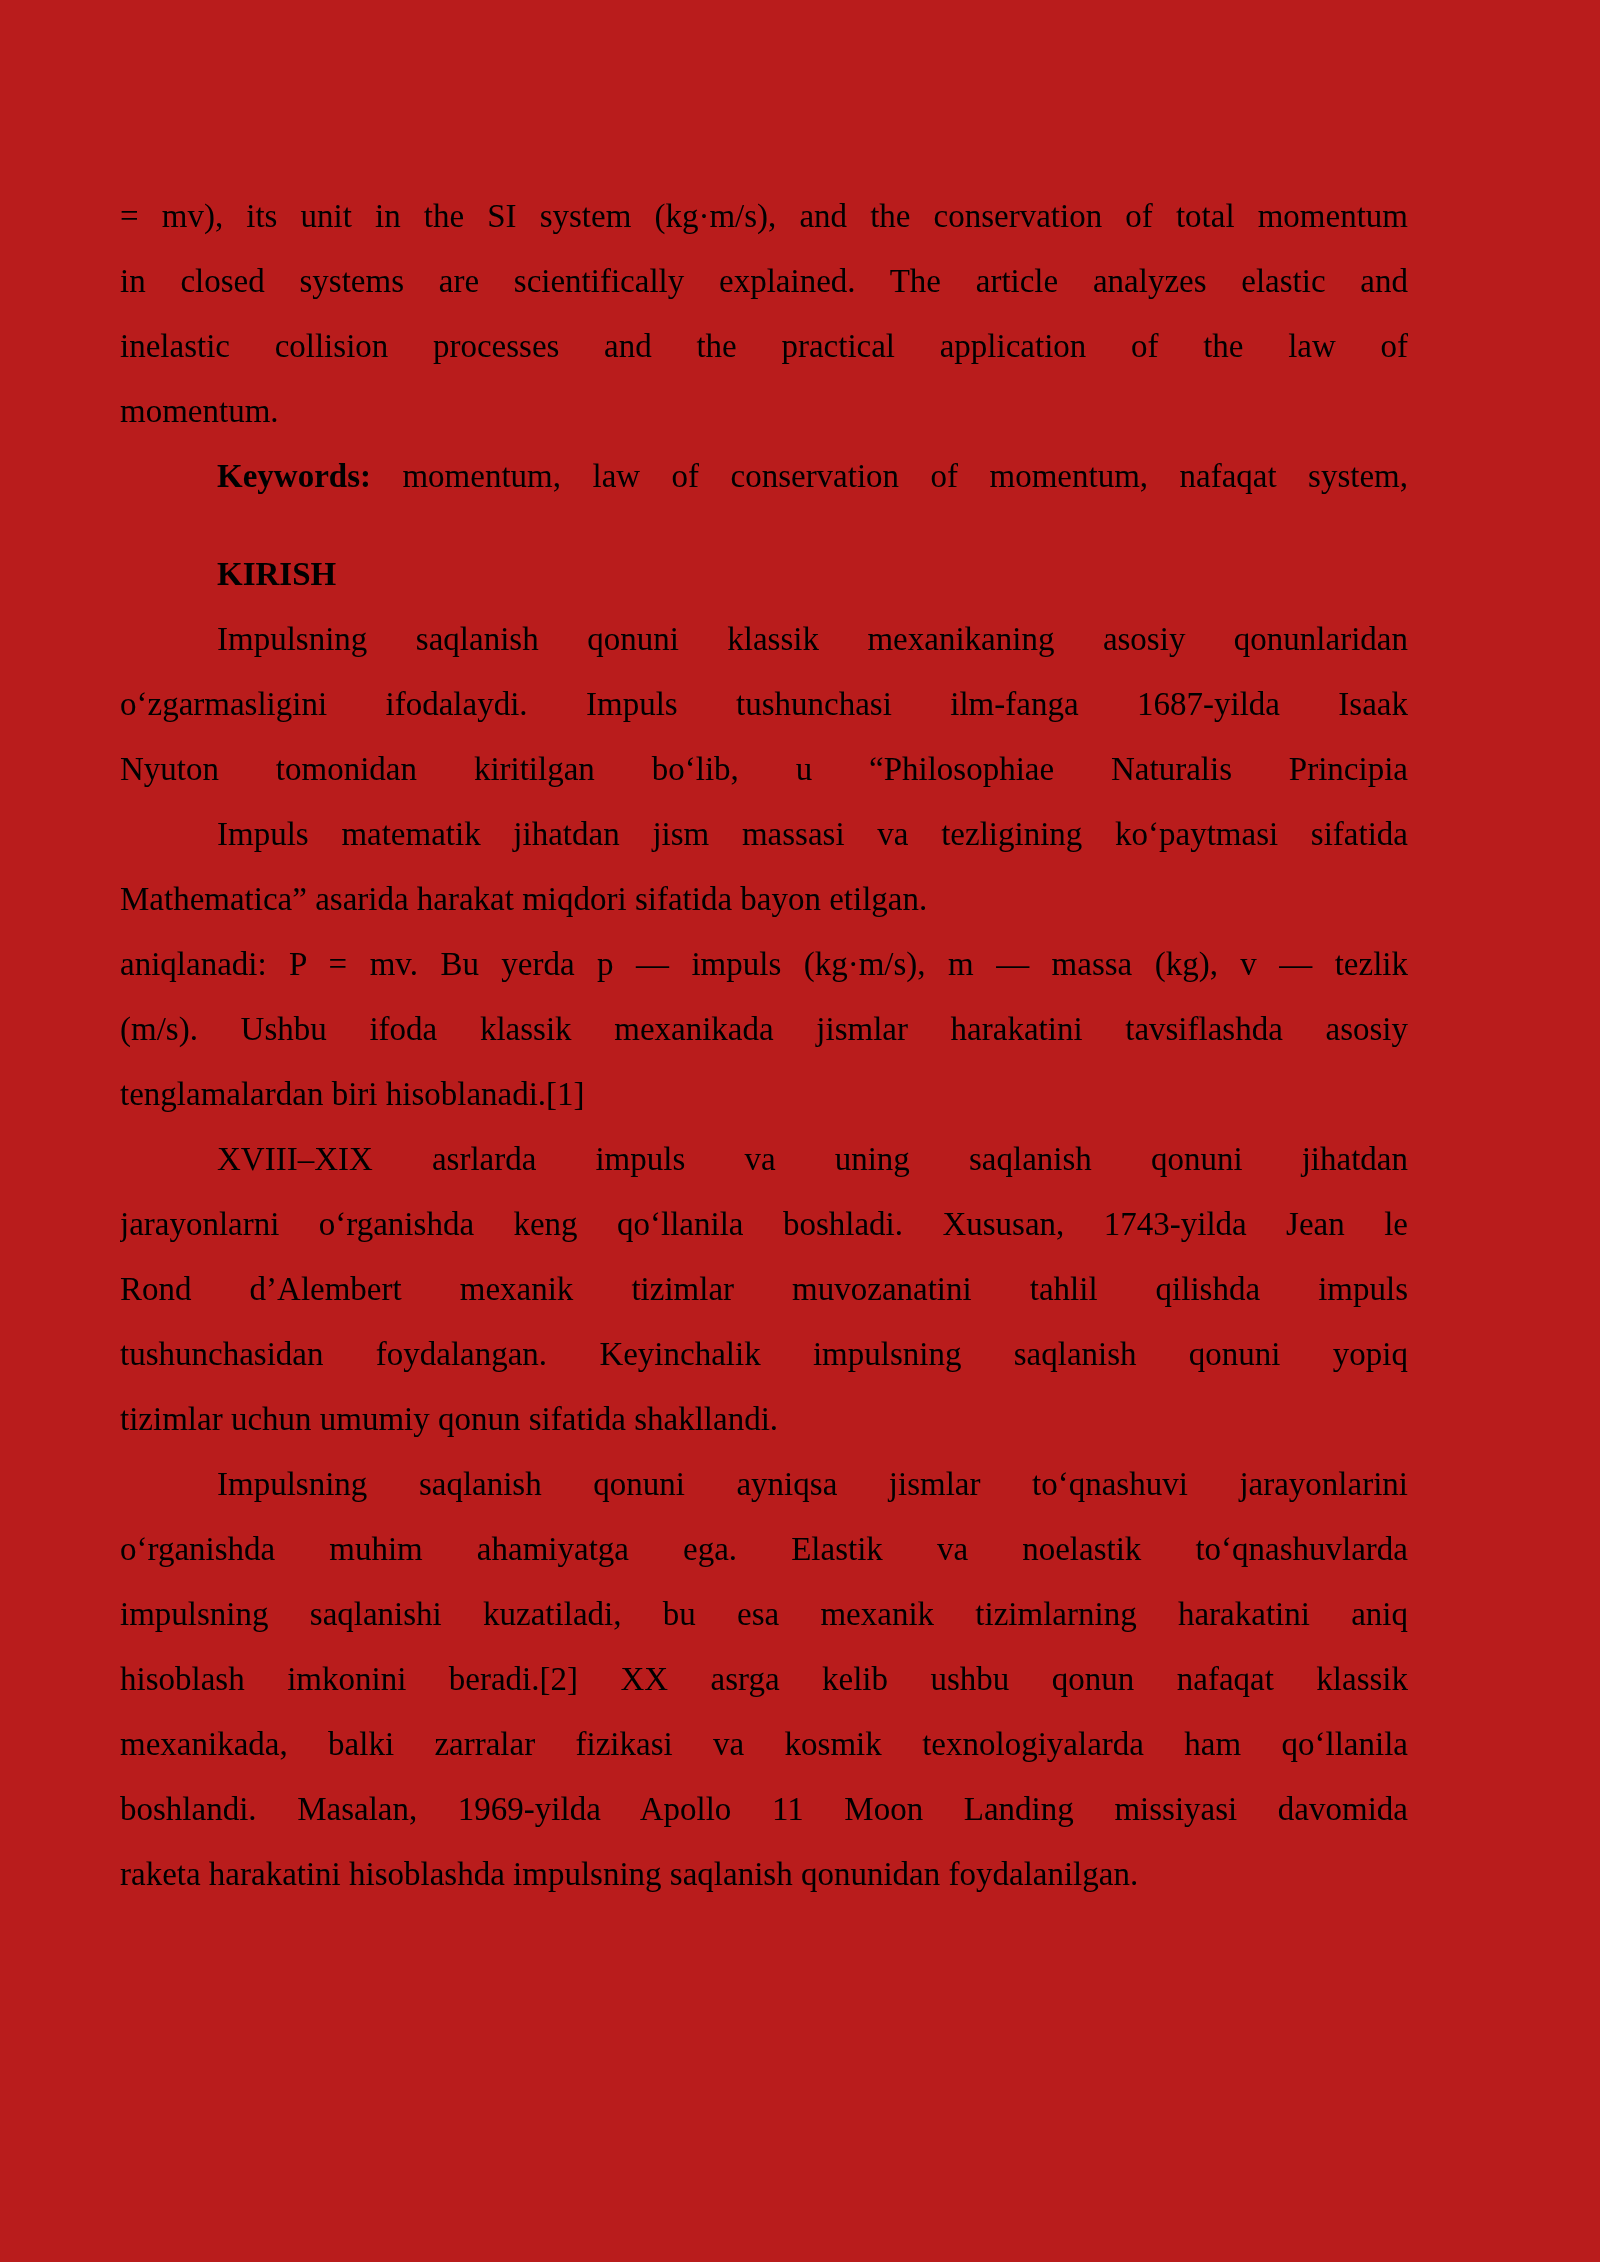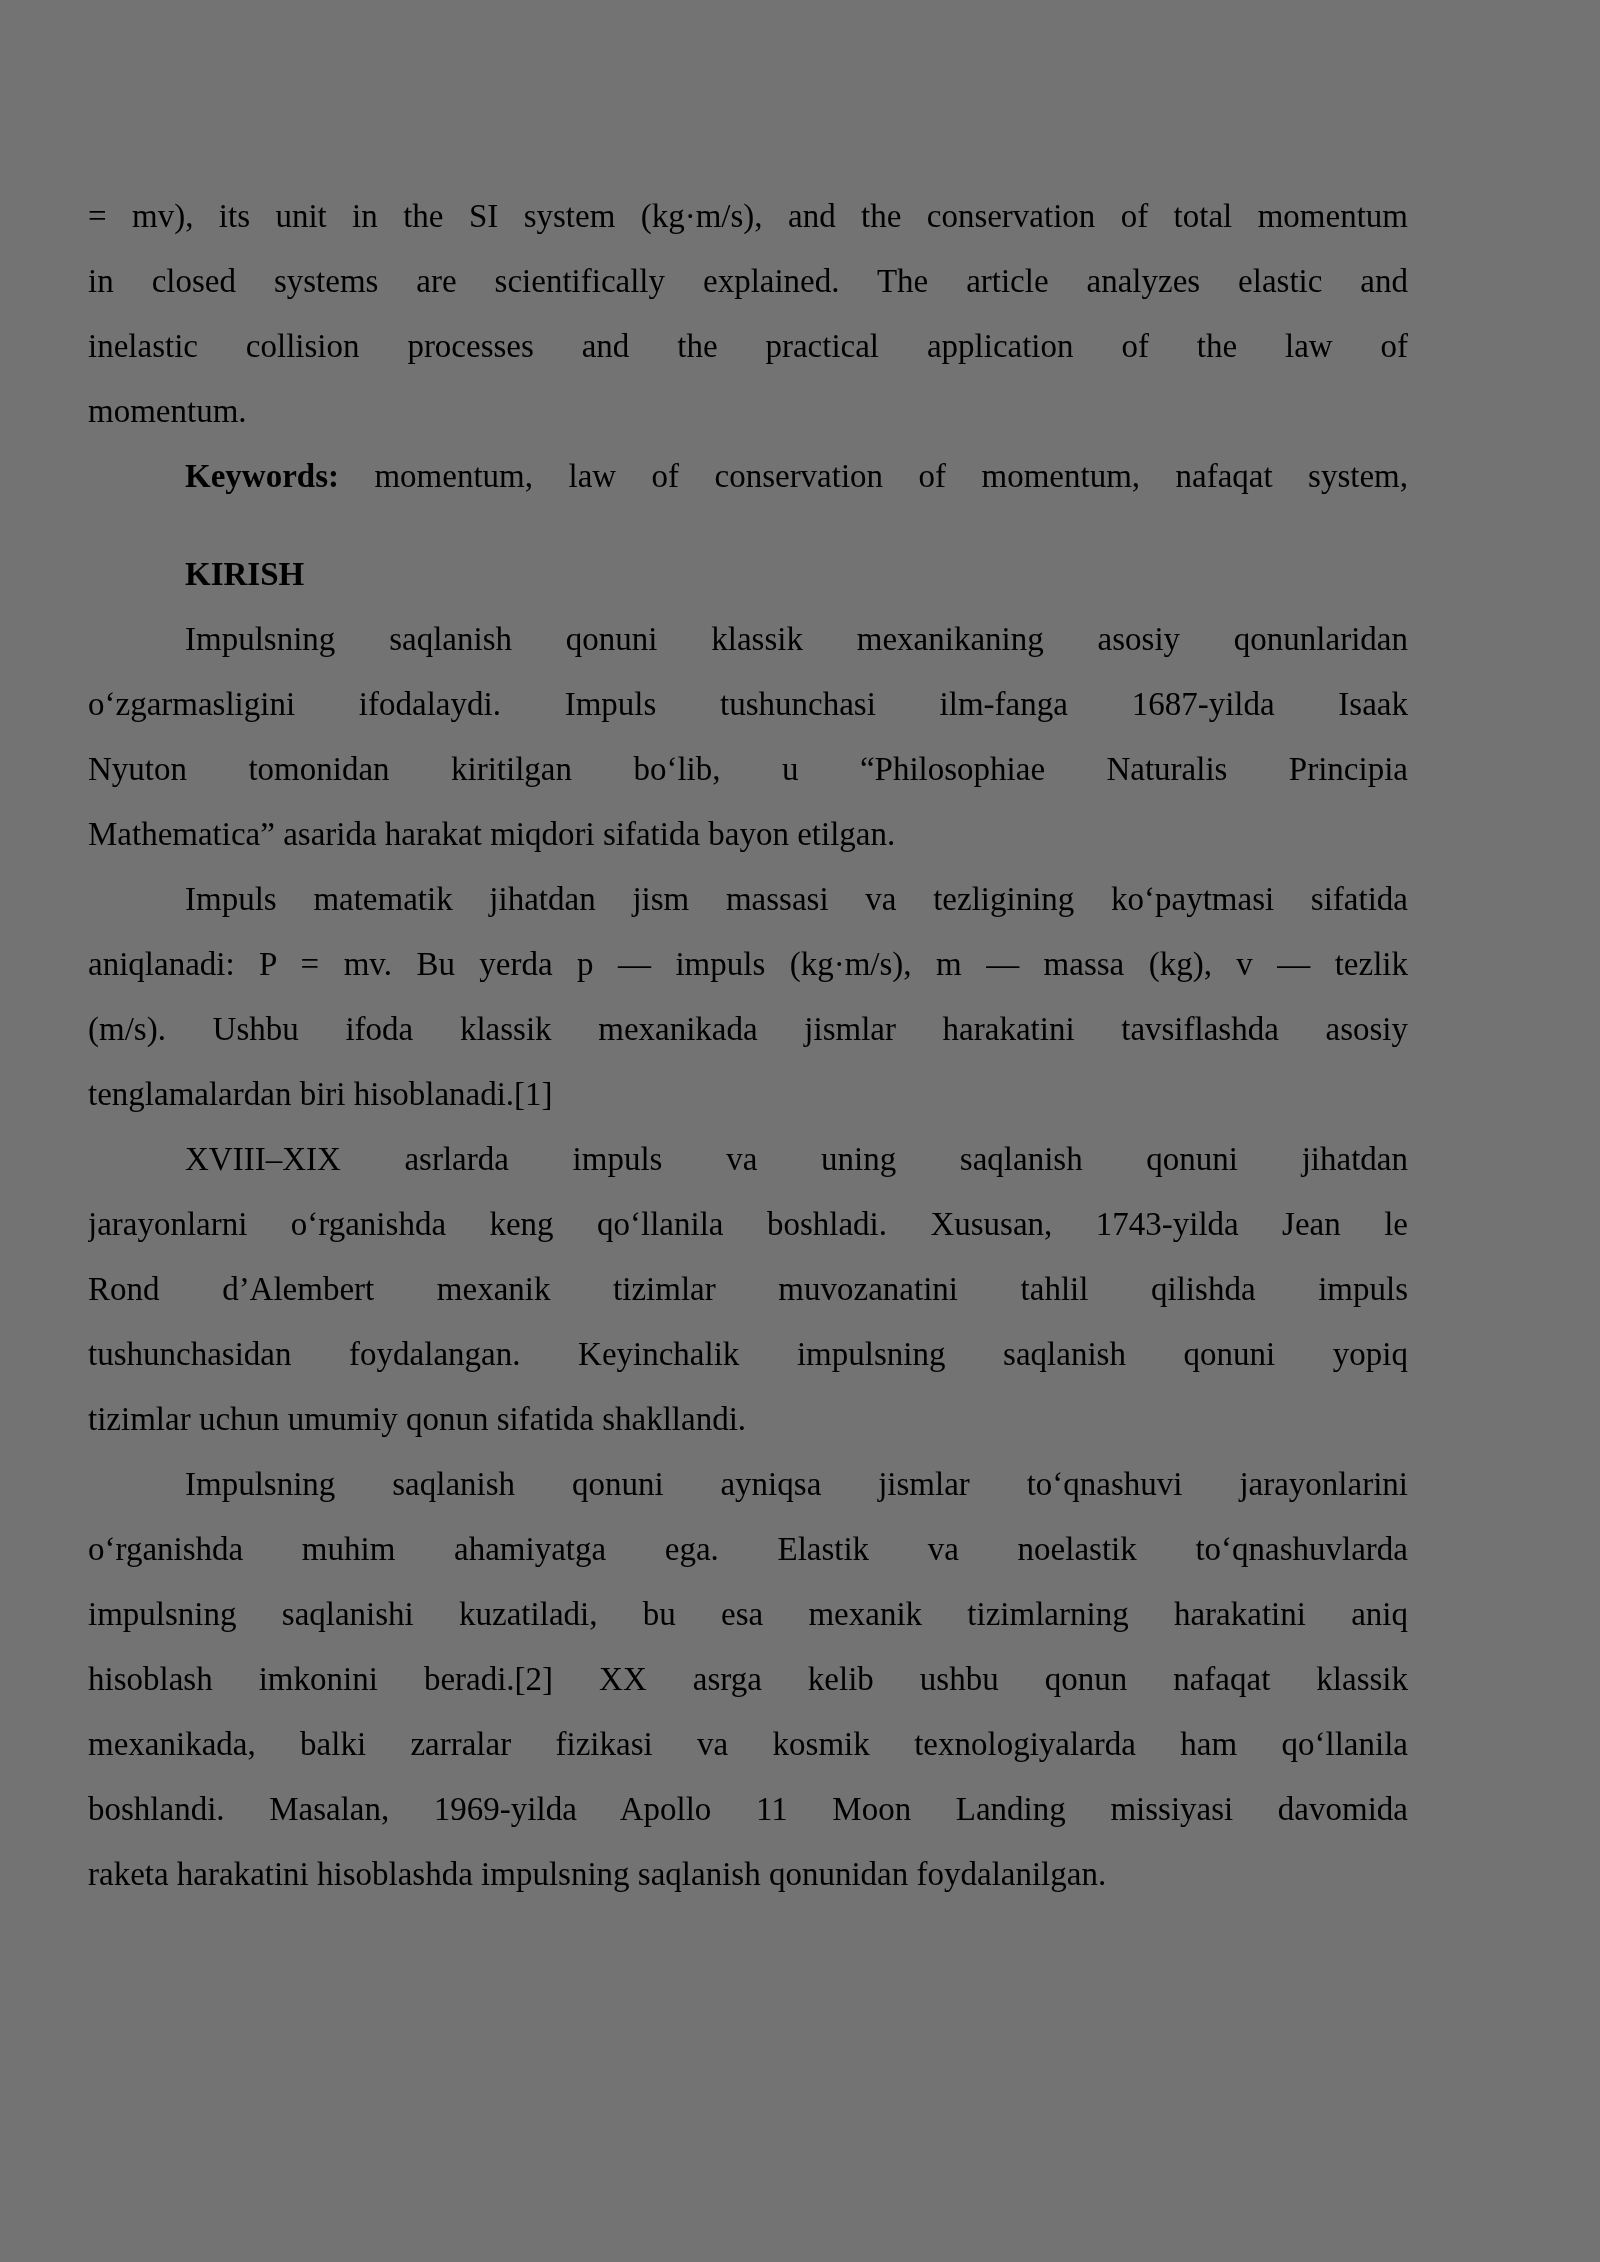--- a/index.html
+++ b/index.html
@@ -7,22 +7,22 @@
     width: 1600px;
     height: 2262px;
     background: #ffffff;
     color: #000000;
     font-family: "Liberation Serif", serif;
   }
   .page {
     box-sizing: border-box;
     width: 1600px;
     height: 2262px;
-    padding: 184px 192px 0 88px;
-    background: #737373;
+    padding: 184px 192px 0 120px;
+    background: #b91c1c;
     overflow: hidden;
   }
   .ln {
     font-size: 33px;
     line-height: 65px;
     height: 65px;
     overflow: hidden;
   }
   .just {
     text-align: justify;
@@ -50,22 +50,22 @@
   <div>
       <div class="ln just">= mv), its unit in the SI system (kg·m/s), and the conservation of total momentum</div>
       <div class="ln just">in closed systems are scientifically explained. The article analyzes elastic and</div>
       <div class="ln just">inelastic collision processes and the practical application of the law of</div>
       <div class="ln last">momentum.</div>
       <div class="ln just ind"><b>Keywords:</b><span> momentum, law of conservation of momentum, nafaqat system,</span></div>
       <div class="heading">KIRISH</div>
       <div class="ln just ind">Impulsning saqlanish qonuni klassik mexanikaning asosiy qonunlaridan</div>
       <div class="ln just">o‘zgarmasligini ifodalaydi. Impuls tushunchasi ilm-fanga 1687-yilda Isaak</div>
       <div class="ln just">Nyuton tomonidan kiritilgan bo‘lib, u “Philosophiae Naturalis Principia</div>
+      <div class="ln just ind">Impuls matematik jihatdan jism massasi va tezligining ko‘paytmasi sifatida</div>
       <div class="ln last">Mathematica” asarida harakat miqdori sifatida bayon etilgan.</div>
-      <div class="ln just ind">Impuls matematik jihatdan jism massasi va tezligining ko‘paytmasi sifatida</div>
       <div class="ln just">aniqlanadi: P = mv. Bu yerda p — impuls (kg·m/s), m — massa (kg), v — tezlik</div>
       <div class="ln just">(m/s). Ushbu ifoda klassik mexanikada jismlar harakatini tavsiflashda asosiy</div>
       <div class="ln last">tenglamalardan biri hisoblanadi.[1]</div>
       <div class="ln just ind">XVIII–XIX asrlarda impuls va uning saqlanish qonuni jihatdan</div>
       <div class="ln just">jarayonlarni o‘rganishda keng qo‘llanila boshladi. Xususan, 1743-yilda Jean le</div>
       <div class="ln just">Rond d’Alembert mexanik tizimlar muvozanatini tahlil qilishda impuls</div>
       <div class="ln just">tushunchasidan foydalangan. Keyinchalik impulsning saqlanish qonuni yopiq</div>
       <div class="ln last">tizimlar uchun umumiy qonun sifatida shakllandi.</div>
       <div class="ln just ind">Impulsning saqlanish qonuni ayniqsa jismlar to‘qnashuvi jarayonlarini</div>
       <div class="ln just">o‘rganishda muhim ahamiyatga ega. Elastik va noelastik to‘qnashuvlarda</div>

